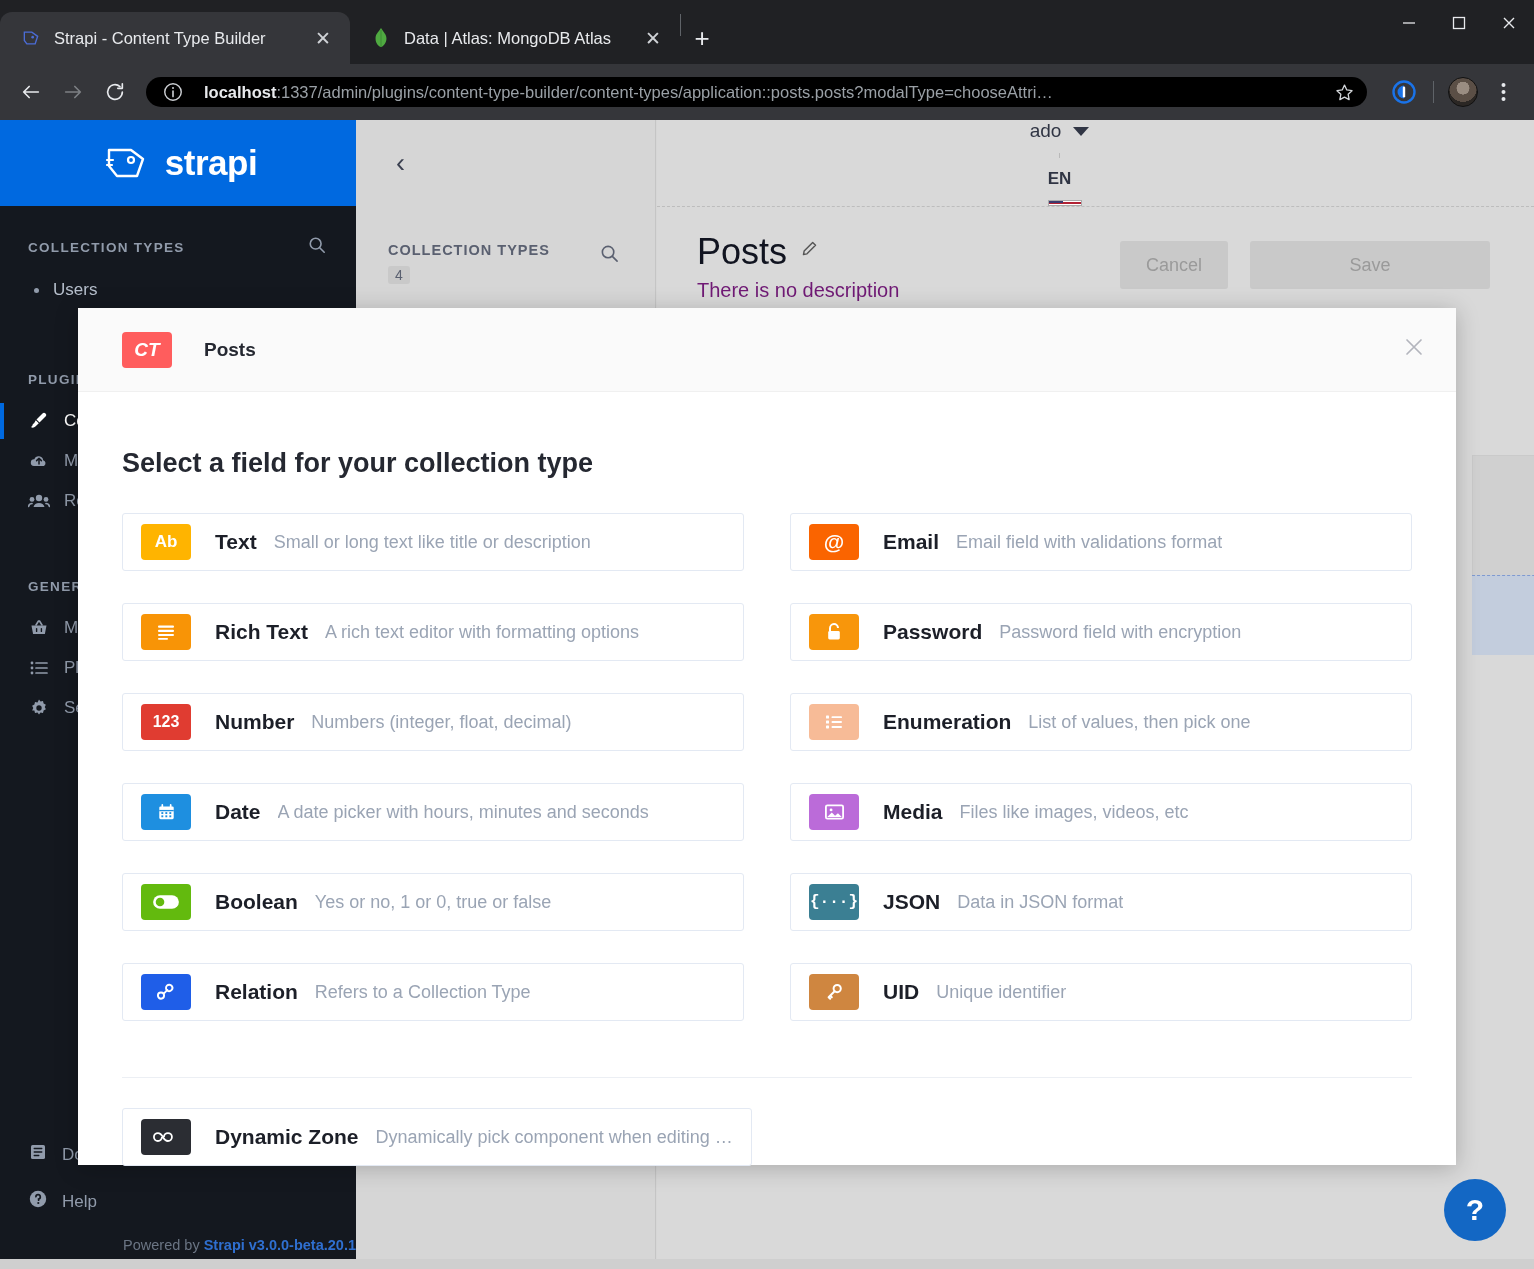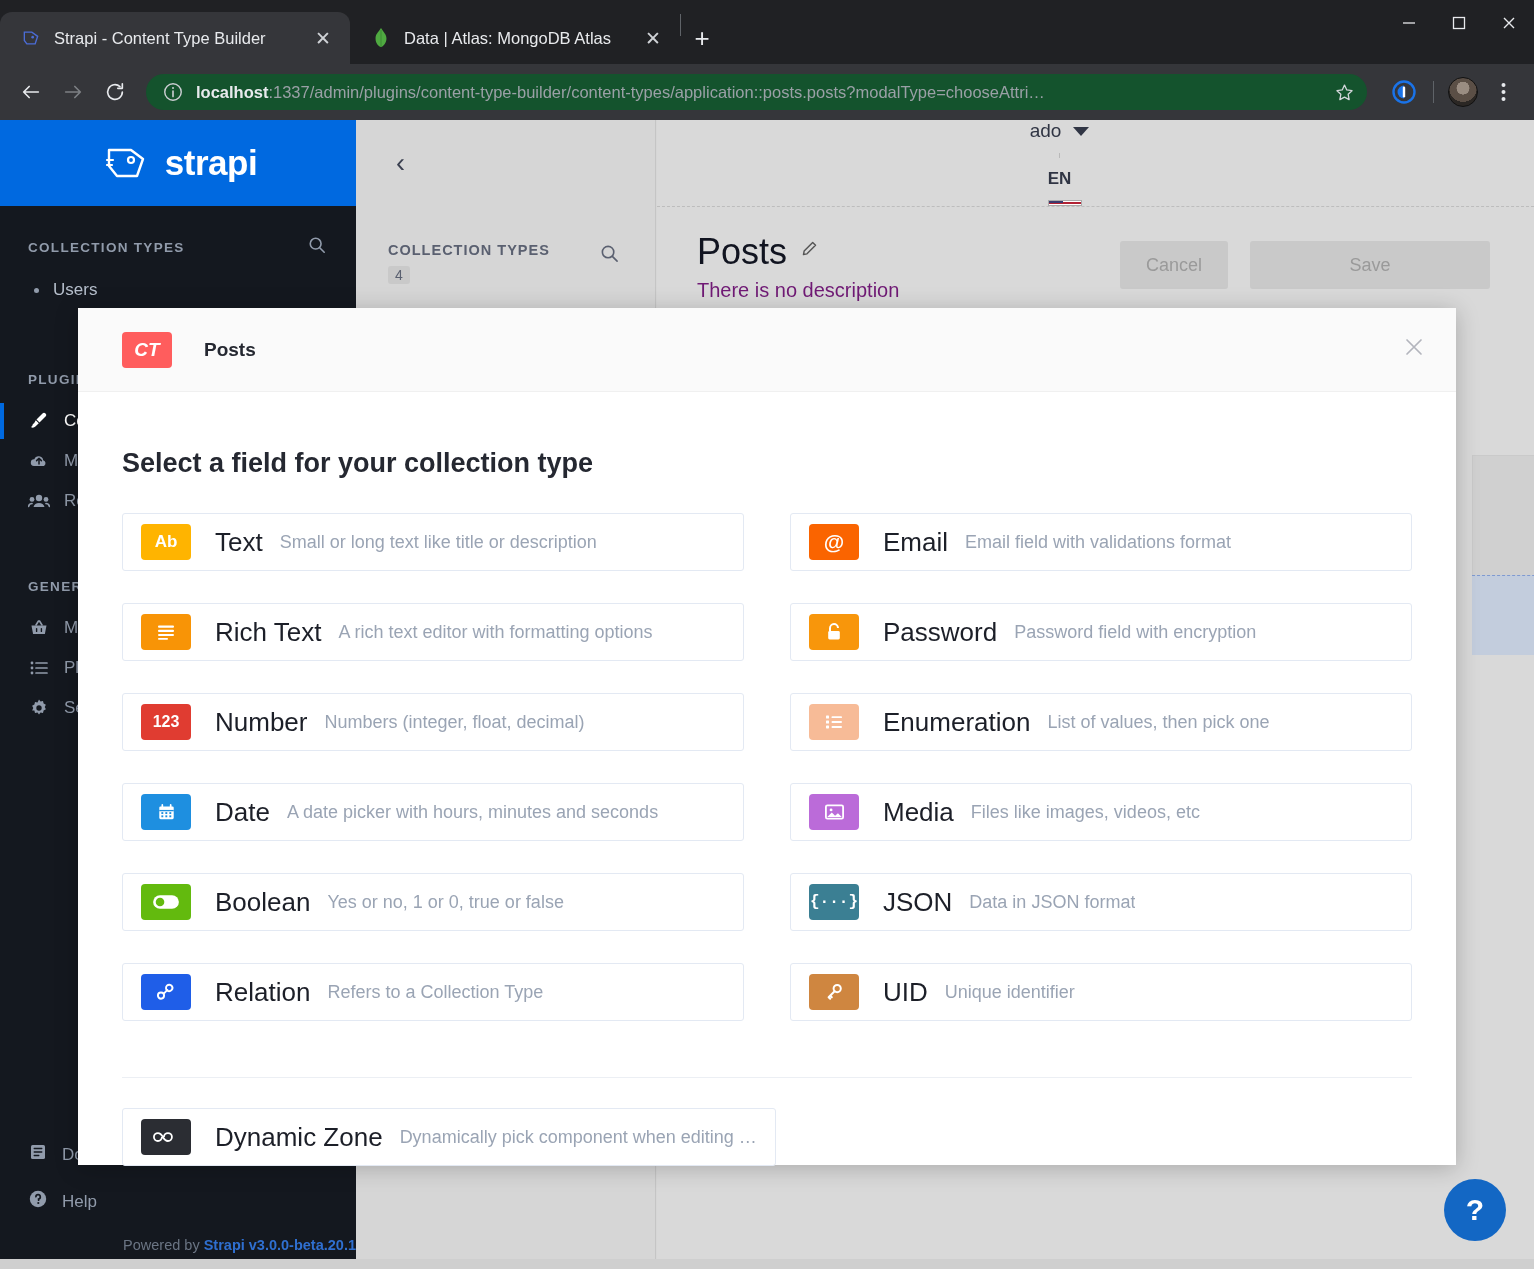--- a/index.html
+++ b/index.html
@@ -50,23 +50,24 @@
     height: 56px; background: #35363a;
     display: flex; align-items: center; padding: 0 12px; gap: 4px;
   }
   .navbtn {
     width: 38px; height: 38px; border-radius: 50%;
     display: flex; align-items: center; justify-content: center;
     color: #e8eaed; flex: none;
   }
   .navbtn.disabled { color: #7d8084; }
   .omnibox {
-    flex: 1; height: 36px; background: #14532d; border-radius: 19px;
+    flex: 1; height: 30px; background: #000000; border-radius: 19px;
     display: flex; align-items: center; padding: 0 6px 0 16px; margin: 0 8px;
     overflow: hidden;
+    gap: 8px;
   }
   .info-icon { width: 22px; height: 22px; flex: none; margin-right: 12px; }
   .url {
     flex: 1; font-size: 16.5px; color: #9aa0a6;
     white-space: nowrap; overflow: hidden;
   }
   .url b { color: #e8eaed; font-weight: 700; }
   .star-btn { width: 34px; height: 34px; display: flex; align-items: center; justify-content: center; flex: none; }
   .tb-right { display: flex; align-items: center; gap: 2px; padding-left: 6px; }
   .tb-icon { width: 38px; height: 38px; display: flex; align-items: center; justify-content: center; }
@@ -209,21 +210,21 @@
   .fcard {
     display: flex; align-items: center; gap: 0;
     border: 1px solid #e3e9f3; border-radius: 3px;
     height: 58px; padding: 0 18px; margin-bottom: 32px; background: #fff;
   }
   .ficon {
     width: 50px; height: 36px; border-radius: 4px; flex: none;
     display: flex; align-items: center; justify-content: center;
     color: #fff; font-size: 17px; font-weight: 700;
   }
-  .flabel { margin-left: 24px; font-size: 26px; font-weight: 400; color: #1c1f28; white-space: nowrap; }
+  .flabel { margin-left: 24px; font-size: 21px; font-weight: 700; color: #1c1f28; white-space: nowrap; }
   .fdesc { margin-left: 17px; font-size: 18px; color: #9aa4b4; white-space: nowrap; overflow: hidden; text-overflow: ellipsis; }
   .hr { border-top: 1px solid #eceff4; margin: 24px 0 30px 0; }
   .grid2 { display: grid; grid-template-columns: 1fr 1fr; column-gap: 46px; }
 </style>
 </head>
 <body>
 
 <div class="browser">
 
   <div class="tabstrip">

